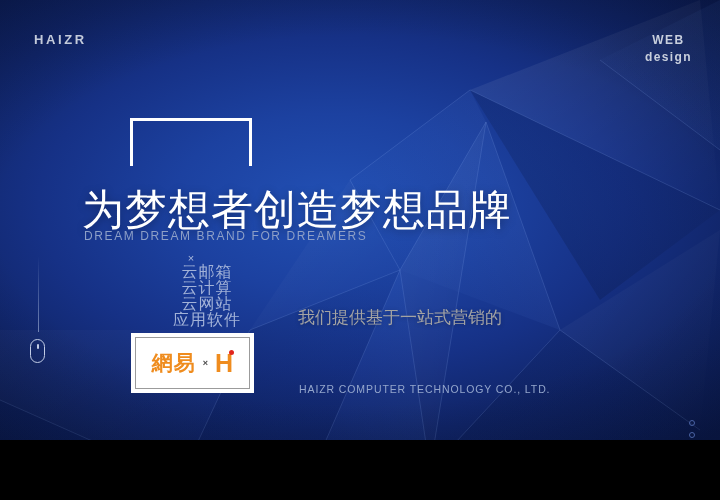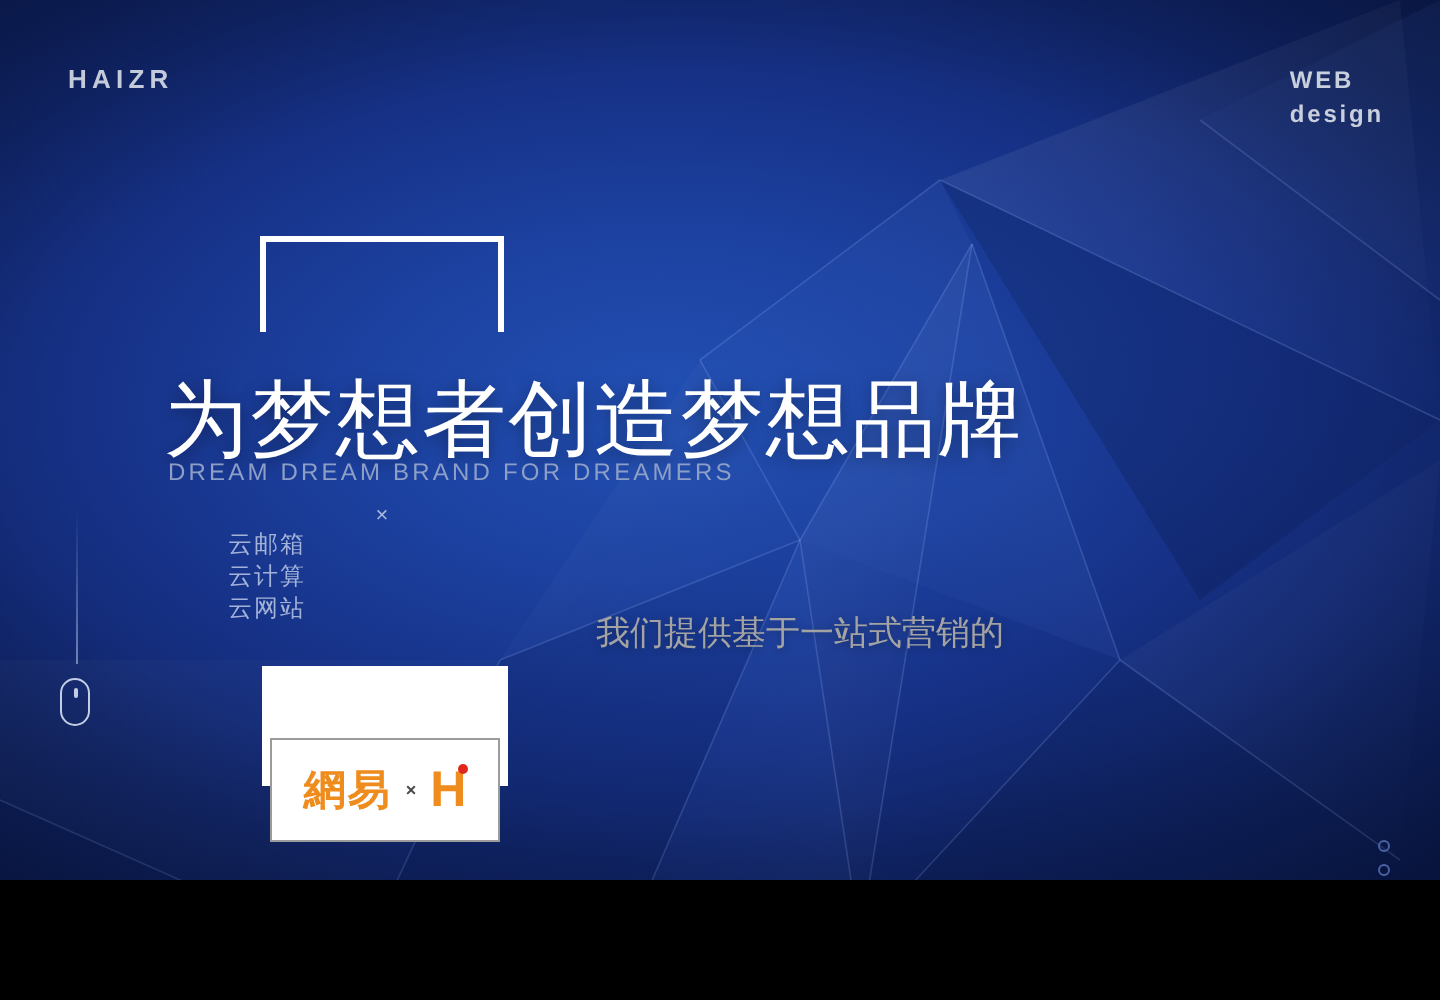--- a/index.html
+++ b/index.html
@@ -40,21 +40,21 @@
     top: 32px;
     font-size: 13px;
     font-weight: bold;
     letter-spacing: 2.6px;
     color: #c3cada;
   }
   .web-design {
     position: absolute;
     right: 28px;
     top: 32px;
-    text-align: left;
+    text-align: center;
     line-height: 17px;
     font-size: 12px;
     font-weight: bold;
     letter-spacing: 1.4px;
     color: #c8cfdd;
   }
   
   .bracket {
     position: absolute;
     left: 130px;
@@ -92,25 +92,26 @@
     position: absolute;
     left: 184px;
     top: 252px;
     width: 14px;
     text-align: center;
     font-size: 11px;
     color: #aab9dc;
   }
   .prod-list {
     position: absolute;
-    left: 114px;
+    left: 146px;
     top: 264px;
     width: 122px;
+    text-align: center;
     color: #a2b2d8;
-    font-size: 12px;
+    font-size: 16px;
     line-height: 16px;
     font-family: "DejaVu Sans", "Liberation Sans", sans-serif;
   }
   .prod-list div { letter-spacing: 1px; }
   
   .logo-card {
     position: absolute;
     left: 131px;
     top: 333px;
     width: 123px;
@@ -122,21 +123,20 @@
   .logo-card-inner {
     width: 100%;
     height: 100%;
     border: 1px solid #9b9b9b;
     box-sizing: border-box;
     display: flex;
     align-items: center;
     justify-content: center;
     gap: 7px;
     background: #fff;
-    margin-top: 32px;
   }
   .netease {
     font-size: 21px;
     font-weight: bold;
     color: #ef8c1e;
     letter-spacing: 1px;
     font-family: "DejaVu Sans", "Liberation Sans", sans-serif;
     line-height: 1;
   }
   .cross {
@@ -316,36 +316,38 @@
   <div class="bracket"></div>
 
   <div class="headline">为梦想者创造梦想品牌</div>
   <div class="subheadline">DREAM DREAM BRAND FOR DREAMERS</div>
 
   <div class="x-mark">×</div>
   <div class="prod-list">
     <div>云邮箱</div>
     <div>云计算</div>
     <div>云网站</div>
+    <div>应用软件</div>
   </div>
 
   <div class="logo-card">
     <div class="logo-card-inner">
       <span class="netease">網易</span>
       <span class="cross">×</span>
       <span class="hmark">
         <span>H</span>
         <span class="dot"></span>
       </span>
     </div>
   </div>
 
   <div class="body-copy">
     <div>我们提供基于一站式营销的</div>
   </div>
+  <div class="body-en">HAIZR  COMPUTER TECHNOLOGY CO., LTD.</div>
 
   <div class="rail-line"></div>
   <div class="mouse-icon">
       <i></i>
     </div>
   <div class="menu-icon">
     <span></span>
       <span></span>
       <span></span>
   </div>

